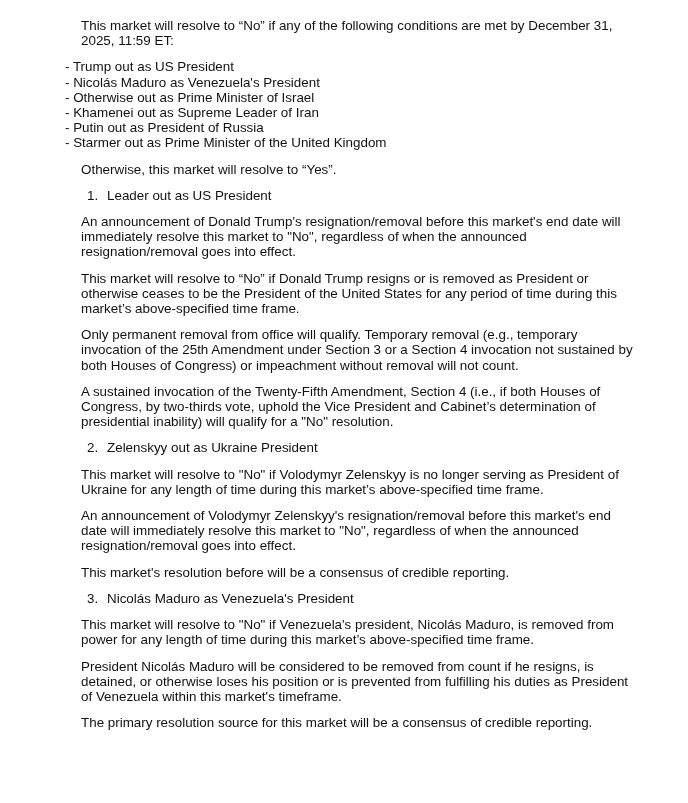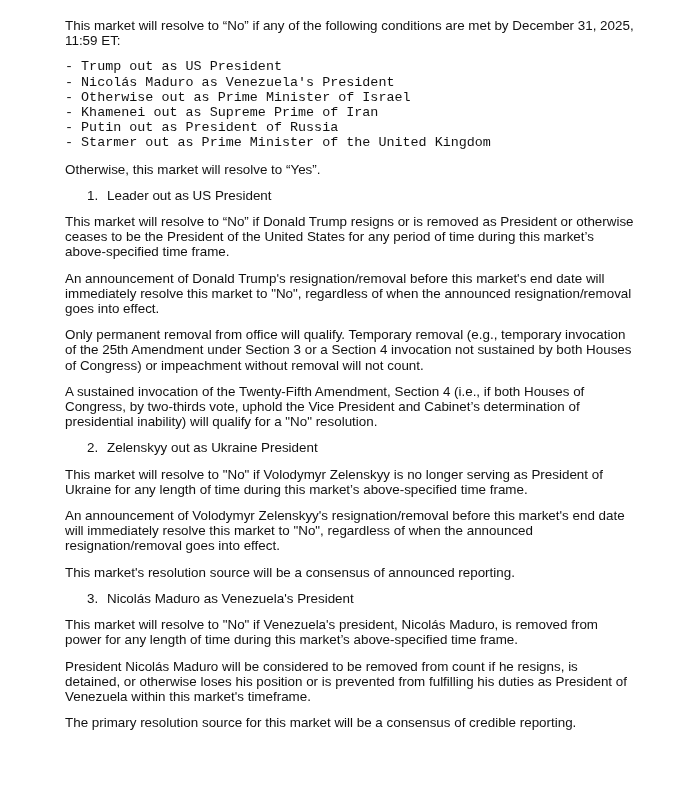--- a/index.html
+++ b/index.html
@@ -2,59 +2,59 @@
 <html><head>
 <meta charset="utf-8">
 <style>
   html, body { margin: 0; padding: 0; background: #ffffff; }
   body {
     width: 688px; height: 803px; overflow: hidden;
     font-family: "Liberation Sans", sans-serif;
     font-size: 13.4px; line-height: 15.2px; color: #111111;
   }
   .doc { position: absolute; left: 65px; top: 18px; width: 570px; }
-  p { margin: 0 0 11px 0; }
+  p { margin: 0 0 11px 16px; }
   ul.conds { list-style: none; margin: 0 0 11px 0; padding: 0; }
-  ul.conds li { margin: 0; padding: 0; font-family: Liberation Mono, monospace; }
+  ul.conds li { margin: 0; padding: 0; }
   .heading { display: flex; margin: 0 0 11px 0; padding-left: 22px; }
   .heading .num { width: 20px; }
 </style>
 </head>
 <body>
 
 <div class="doc">
   <p>This market will resolve to “No” if any of the following conditions are met by December 31, 2025, 11:59 ET:</p>
 
   <ul class="conds">
     <li>- Trump out as US President</li>
     <li>- Nicolás Maduro as Venezuela's President</li>
     <li>- Otherwise out as Prime Minister of Israel</li>
-    <li>- Khamenei out as Supreme Prime of Iran</li>
+    <li>- Khamenei out as Supreme Leader of Iran</li>
     <li>- Putin out as President of Russia</li>
     <li>- Starmer out as Prime Minister of the United Kingdom</li>
   </ul>
 
   <p>Otherwise, this market will resolve to “Yes”.</p>
 
   <div class="heading">
     <span class="num">1.</span>
     <span>Leader out as US President</span>
   </div>
+  <p>An announcement of Donald Trump's resignation/removal before this market's end date will immediately resolve this market to "No", regardless of when the announced resignation/removal goes into effect.</p>
   <p>This market will resolve to “No” if Donald Trump resigns or is removed as President or otherwise ceases to be the President of the United States for any period of time during this market’s above-specified time frame.</p>
-  <p>An announcement of Donald Trump's resignation/removal before this market's end date will immediately resolve this market to "No", regardless of when the announced resignation/removal goes into effect.</p>
   <p>Only permanent removal from office will qualify. Temporary removal (e.g., temporary invocation of the 25th Amendment under Section 3 or a Section 4 invocation not sustained by both Houses of Congress) or impeachment without removal will not count.</p>
   <p>A sustained invocation of the Twenty-Fifth Amendment, Section 4 (i.e., if both Houses of Congress, by two-thirds vote, uphold the Vice President and Cabinet’s determination of presidential inability) will qualify for a "No" resolution.</p>
 
   <div class="heading">
     <span class="num">2.</span>
     <span>Zelenskyy out as Ukraine President</span>
   </div>
   <p>This market will resolve to "No" if Volodymyr Zelenskyy is no longer serving as President of Ukraine for any length of time during this market’s above-specified time frame.</p>
   <p>An announcement of Volodymyr Zelenskyy's resignation/removal before this market's end date will immediately resolve this market to "No", regardless of when the announced resignation/removal goes into effect.</p>
-  <p>This market's resolution source will be a consensus of announced reporting.</p>
+  <p>This market's resolution before will be a consensus of credible reporting.</p>
 
   <div class="heading">
     <span class="num">3.</span>
     <span>Nicolás Maduro as Venezuela's President</span>
   </div>
   <p>This market will resolve to "No" if Venezuela's president, Nicolás Maduro, is removed from power for any length of time during this market’s above-specified time frame.</p>
   <p>President Nicolás Maduro will be considered to be removed from count if he resigns, is detained, or otherwise loses his position or is prevented from fulfilling his duties as President of Venezuela within this market's timeframe.</p>
   <p>The primary resolution source for this market will be a consensus of credible reporting.</p>
 </div>
 

